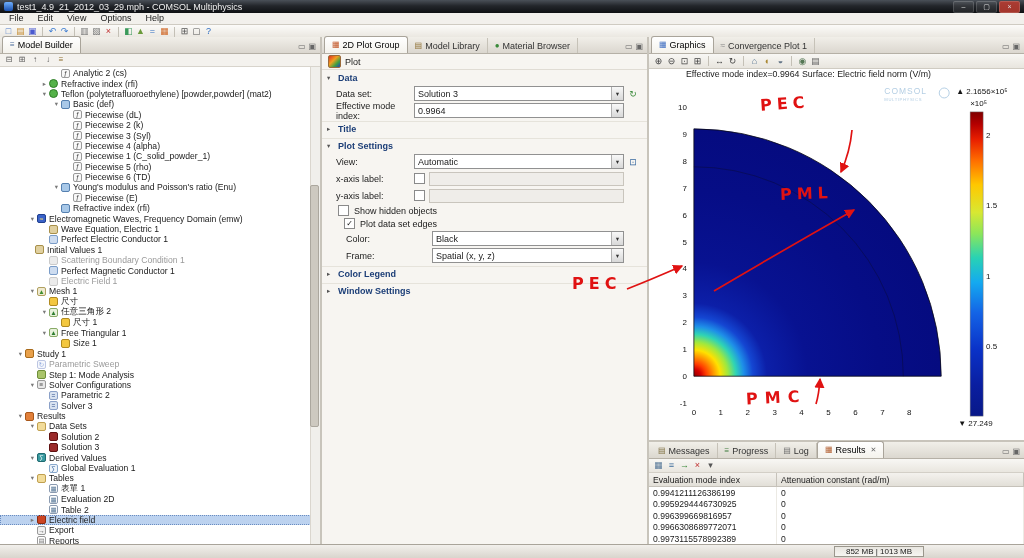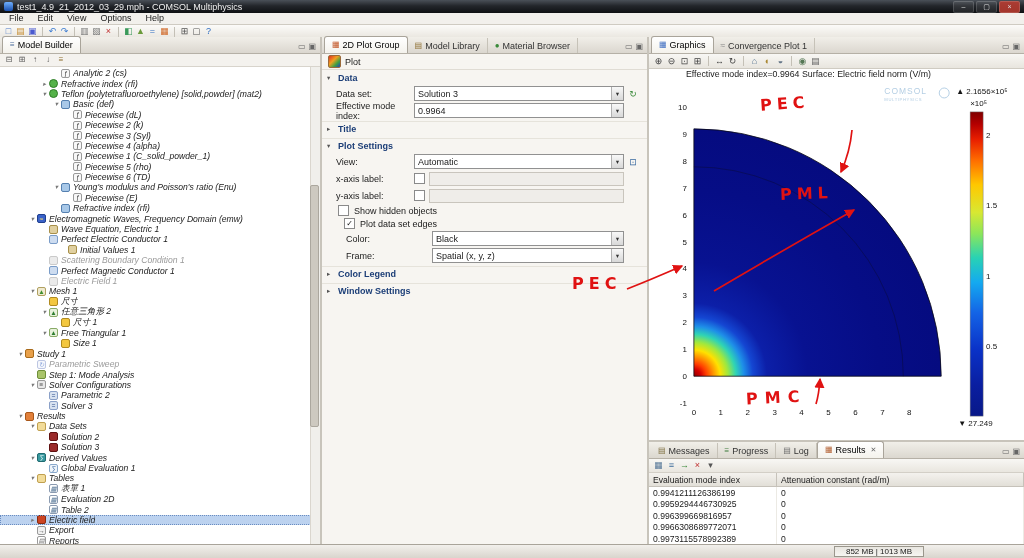--- a/index.html
+++ b/index.html
@@ -37,21 +37,21 @@
   .tab.active{background:linear-gradient(#ffffff,#f4f2ec);border:1px solid #a9a49a;border-bottom:none;
        border-radius:3px 3px 0 0;position:relative;z-index:2;height:16px;color:#000;}
   .tabicon{font-size:8px;line-height:1;}
   .tabclose{font-size:7px;color:#666;margin-left:2px;}
   .headicons{margin-left:auto;display:flex;gap:3px;padding:0 4px 2px 0;}
   .hicon{font-size:8px;color:#666;}
 
   
   #treebar{height:12px;background:#f4f2ee;border-bottom:1px solid #d8d4cc;display:flex;gap:3px;
            padding:0 4px;align-items:center;flex:none;}
-  #treewrap{flex:1;position:relative;background:#fff;overflow:hidden;font-style:italic;}
+  #treewrap{flex:1;position:relative;background:#fff;overflow:hidden;}
   #treerows{position:absolute;top:1px;left:0;right:9px;bottom:0;overflow:hidden;}
   .trow{height:10.4px;display:flex;align-items:center;white-space:nowrap;font-size:8.6px;}
   .twist{width:9px;flex:none;font-size:6.5px;color:#7a7a7a;text-align:center;}
   .ticon{width:9px;height:9px;flex:none;border:1px solid #888;border-radius:2px;margin-right:3px;
          font-size:6.5px;line-height:8px;text-align:center;box-sizing:border-box;overflow:hidden;}
   .tlabel{overflow:hidden;text-overflow:ellipsis;}
   .trow.sel{background:#bcd2ef;outline:1px dotted #6a8cc0;outline-offset:-1px;}
   .trow.dim .tlabel{color:#9a9a9a;}
   .trow.dim .ticon{opacity:.55;}
   #treescroll{position:absolute;top:0;right:0;bottom:0;width:9px;background:#f0efeb;border-left:1px solid #dad6ce;}
@@ -192,21 +192,21 @@
             <span class="tlabel">Analytic 2 (cs)</span>
           </div>
           <div class="trow" style="padding-left: 40px;">
             <span class="twist">▸</span>
             <span class="ticon" style="background: rgb(85, 178, 74); border-color: rgb(46, 125, 38); border-radius: 50%;"></span>
             <span class="tlabel">Refractive index (rfi)</span>
           </div>
           <div class="trow" style="padding-left: 40px;">
             <span class="twist">▾</span>
             <span class="ticon" style="background: rgb(85, 178, 74); border-color: rgb(46, 125, 38); border-radius: 50%;"></span>
-            <span class="tlabel">Teflon (polytetrafluoroethylene) [solid,powder] (mat2)</span>
+            <span class="tlabel">Teflon (polytetrafluoroethylene) [powder,powder] (mat2)</span>
           </div>
           <div class="trow" style="padding-left: 52px;">
             <span class="twist">▾</span>
             <span class="ticon" style="background: rgb(168, 200, 232); border-color: rgb(85, 128, 176);"></span>
             <span class="tlabel">Basic (def)</span>
           </div>
           <div class="trow" style="padding-left: 64px;">
             <span class="twist"></span>
             <span class="ticon" style="background: rgb(248, 248, 248); border-color: rgb(154, 154, 154); color: rgb(58, 58, 58);">ƒ</span>
             <span class="tlabel">Piecewise (dL)</span>
@@ -264,21 +264,21 @@
           <div class="trow" style="padding-left: 40px;">
             <span class="twist"></span>
             <span class="ticon" style="background: rgb(224, 208, 160); border-color: rgb(168, 144, 74);"></span>
             <span class="tlabel">Wave Equation, Electric 1</span>
           </div>
           <div class="trow" style="padding-left: 40px;">
             <span class="twist"></span>
             <span class="ticon" style="background: rgb(205, 220, 240); border-color: rgb(122, 156, 200);"></span>
             <span class="tlabel">Perfect Electric Conductor 1</span>
           </div>
-          <div class="trow" style="padding-left: 59px;">
+          <div class="trow" style="padding-left: 26px;">
             <span class="twist"></span>
             <span class="ticon" style="background: rgb(224, 208, 160); border-color: rgb(168, 144, 74);"></span>
             <span class="tlabel">Initial Values 1</span>
           </div>
           <div class="trow dim" style="padding-left: 40px;">
             <span class="twist"></span>
             <span class="ticon" style="background: rgb(220, 220, 220); border-color: rgb(160, 160, 160);"></span>
             <span class="tlabel">Scattering Boundary Condition 1</span>
           </div>
           <div class="trow" style="padding-left: 40px;">

